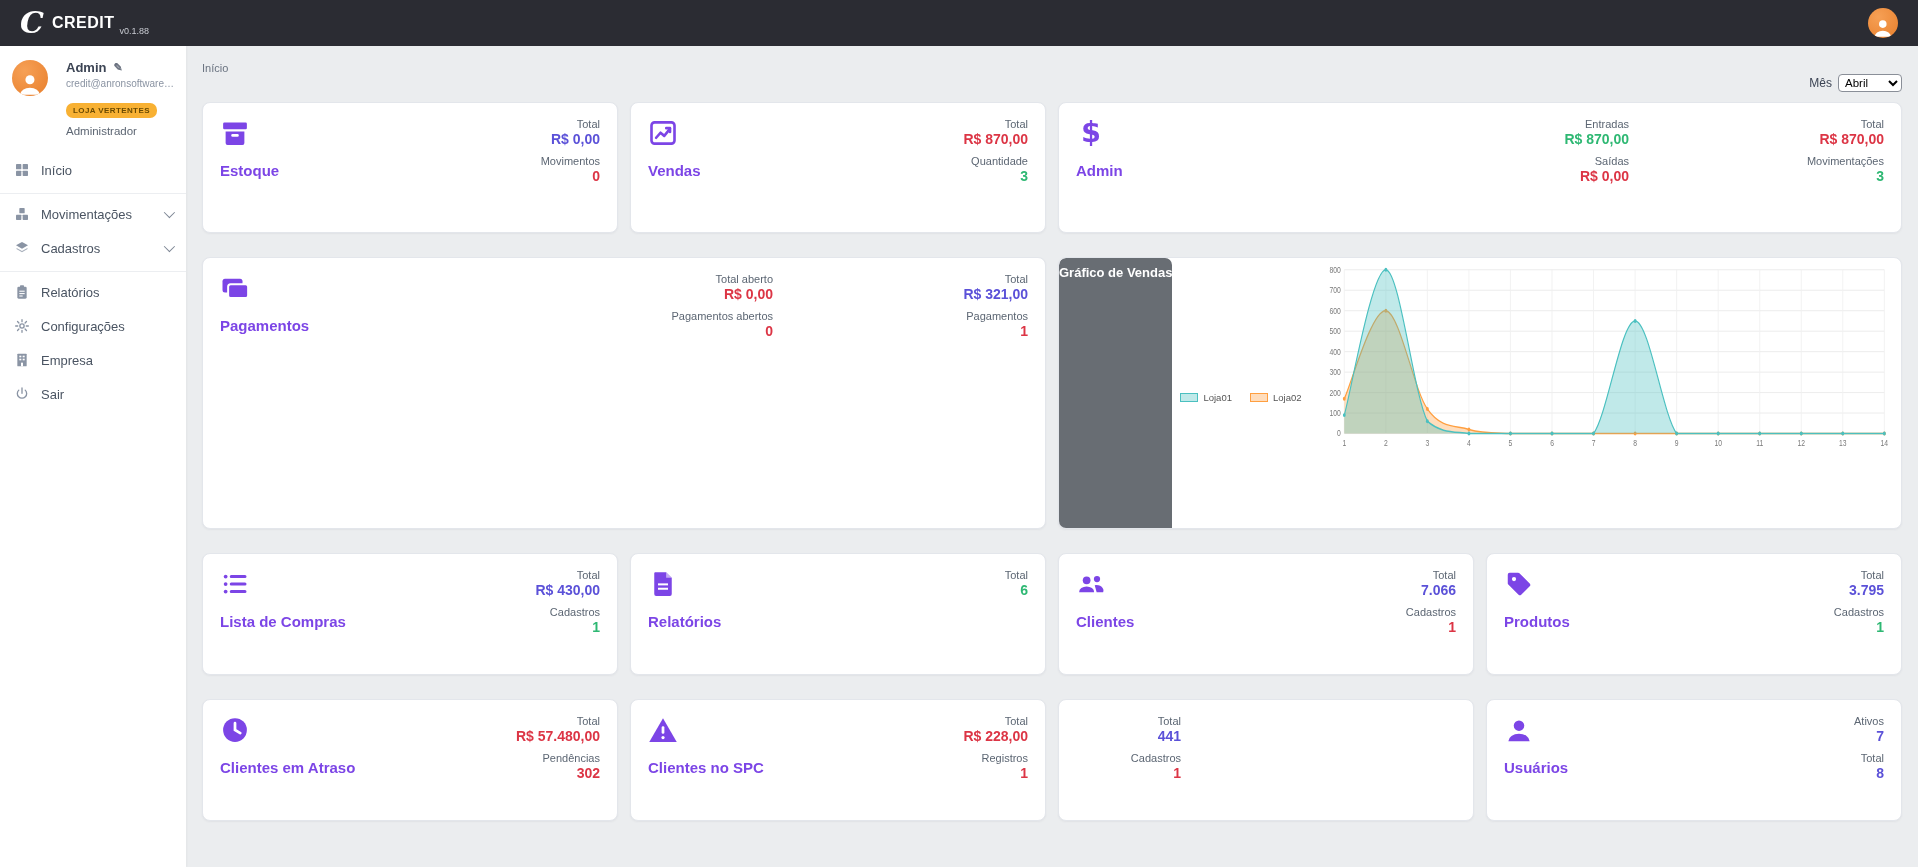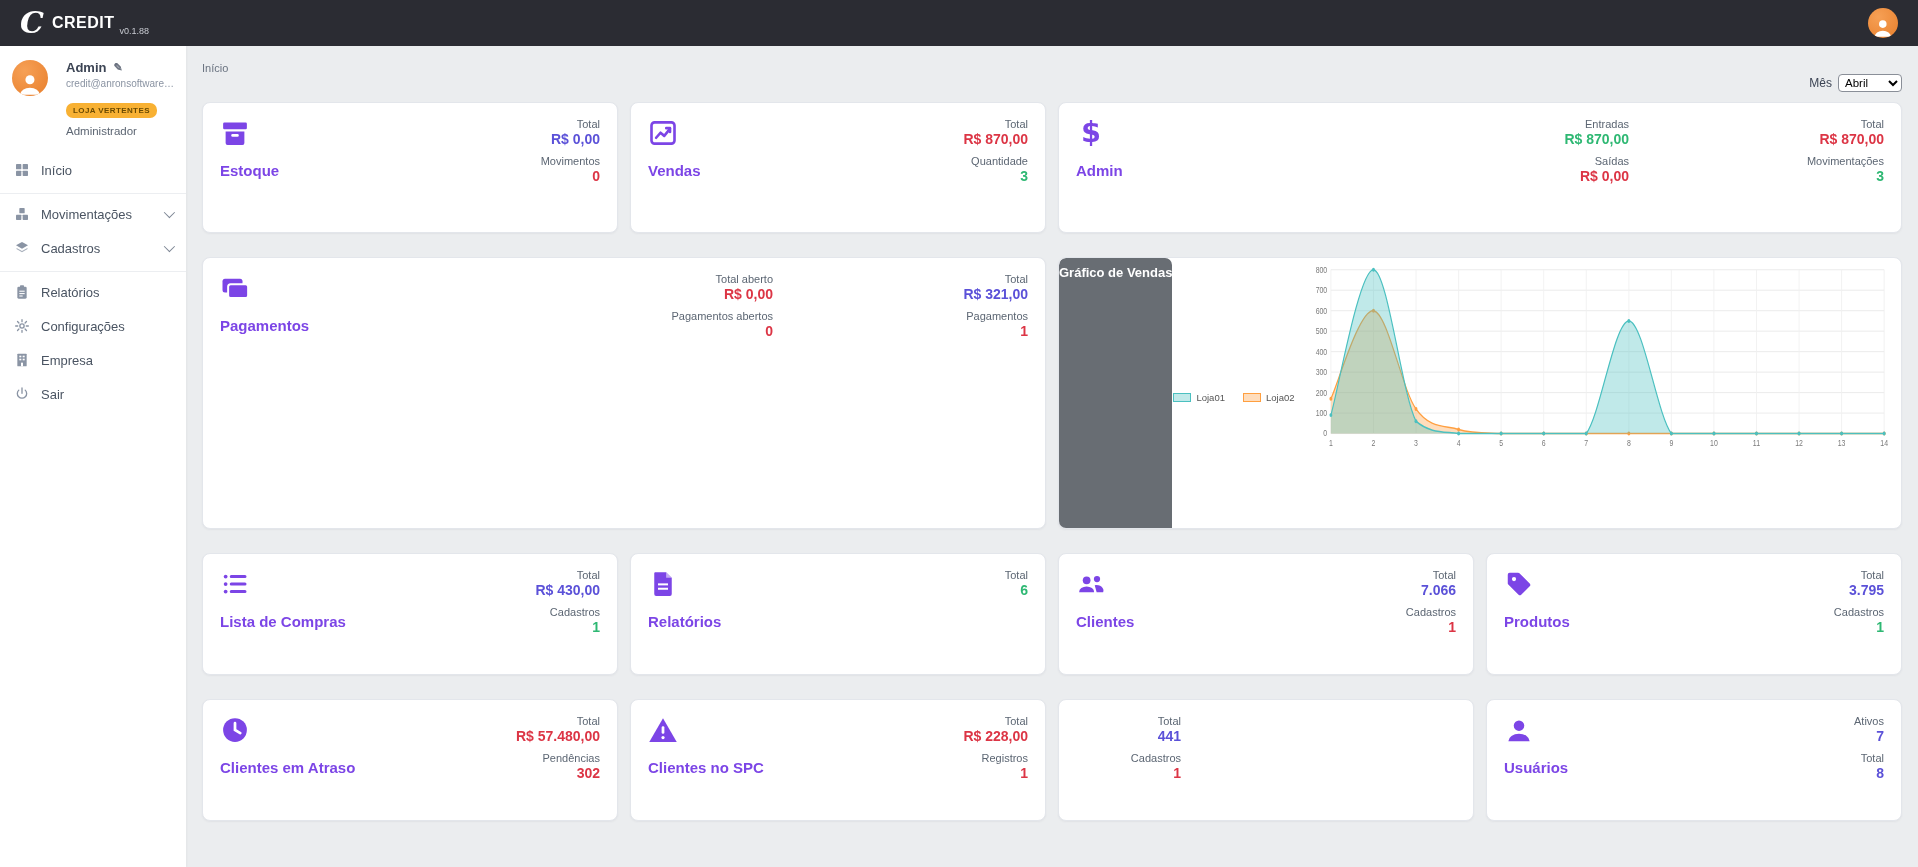--- a/index.html
+++ b/index.html
@@ -54,21 +54,21 @@
   .stat-col{display:flex;flex-direction:column;align-items:flex-end;min-width:105px}
   .stat-label{font-size:11px;color:#5c6673}
   .stat-value{font-size:14px;font-weight:700;margin:1px 0 8px}
   .v-purple{color:var(--value-purple)}
   .v-red{color:var(--red)}
   .v-green{color:var(--green)}
 
   
   .chart-card{flex-direction:row;padding:0;justify-content:flex-start}
   .chart-header{background:#686d73;color:#fff;font-size:13px;font-weight:700;text-align:center;padding:7px 0;border-radius:7px 7px 0 0}
-  .legend{display:flex;justify-content:center;gap:18px;font-size:9.5px;color:#555;padding:8px 1px 0}
+  .legend{display:flex;justify-content:center;gap:18px;font-size:9.5px;color:#555;padding:8px 8px 0}
   .legend-item{display:flex;align-items:center;gap:5px}
   .swatch{width:18px;height:9px;border:1.6px solid;box-sizing:border-box;display:inline-block}
   .chart-body{flex:1;padding:2px 10px 4px}
 </style>
 </head>
 <body>
 
 <header class="topbar">
   <div class="brand">
     <span class="logo-c">C</span>

